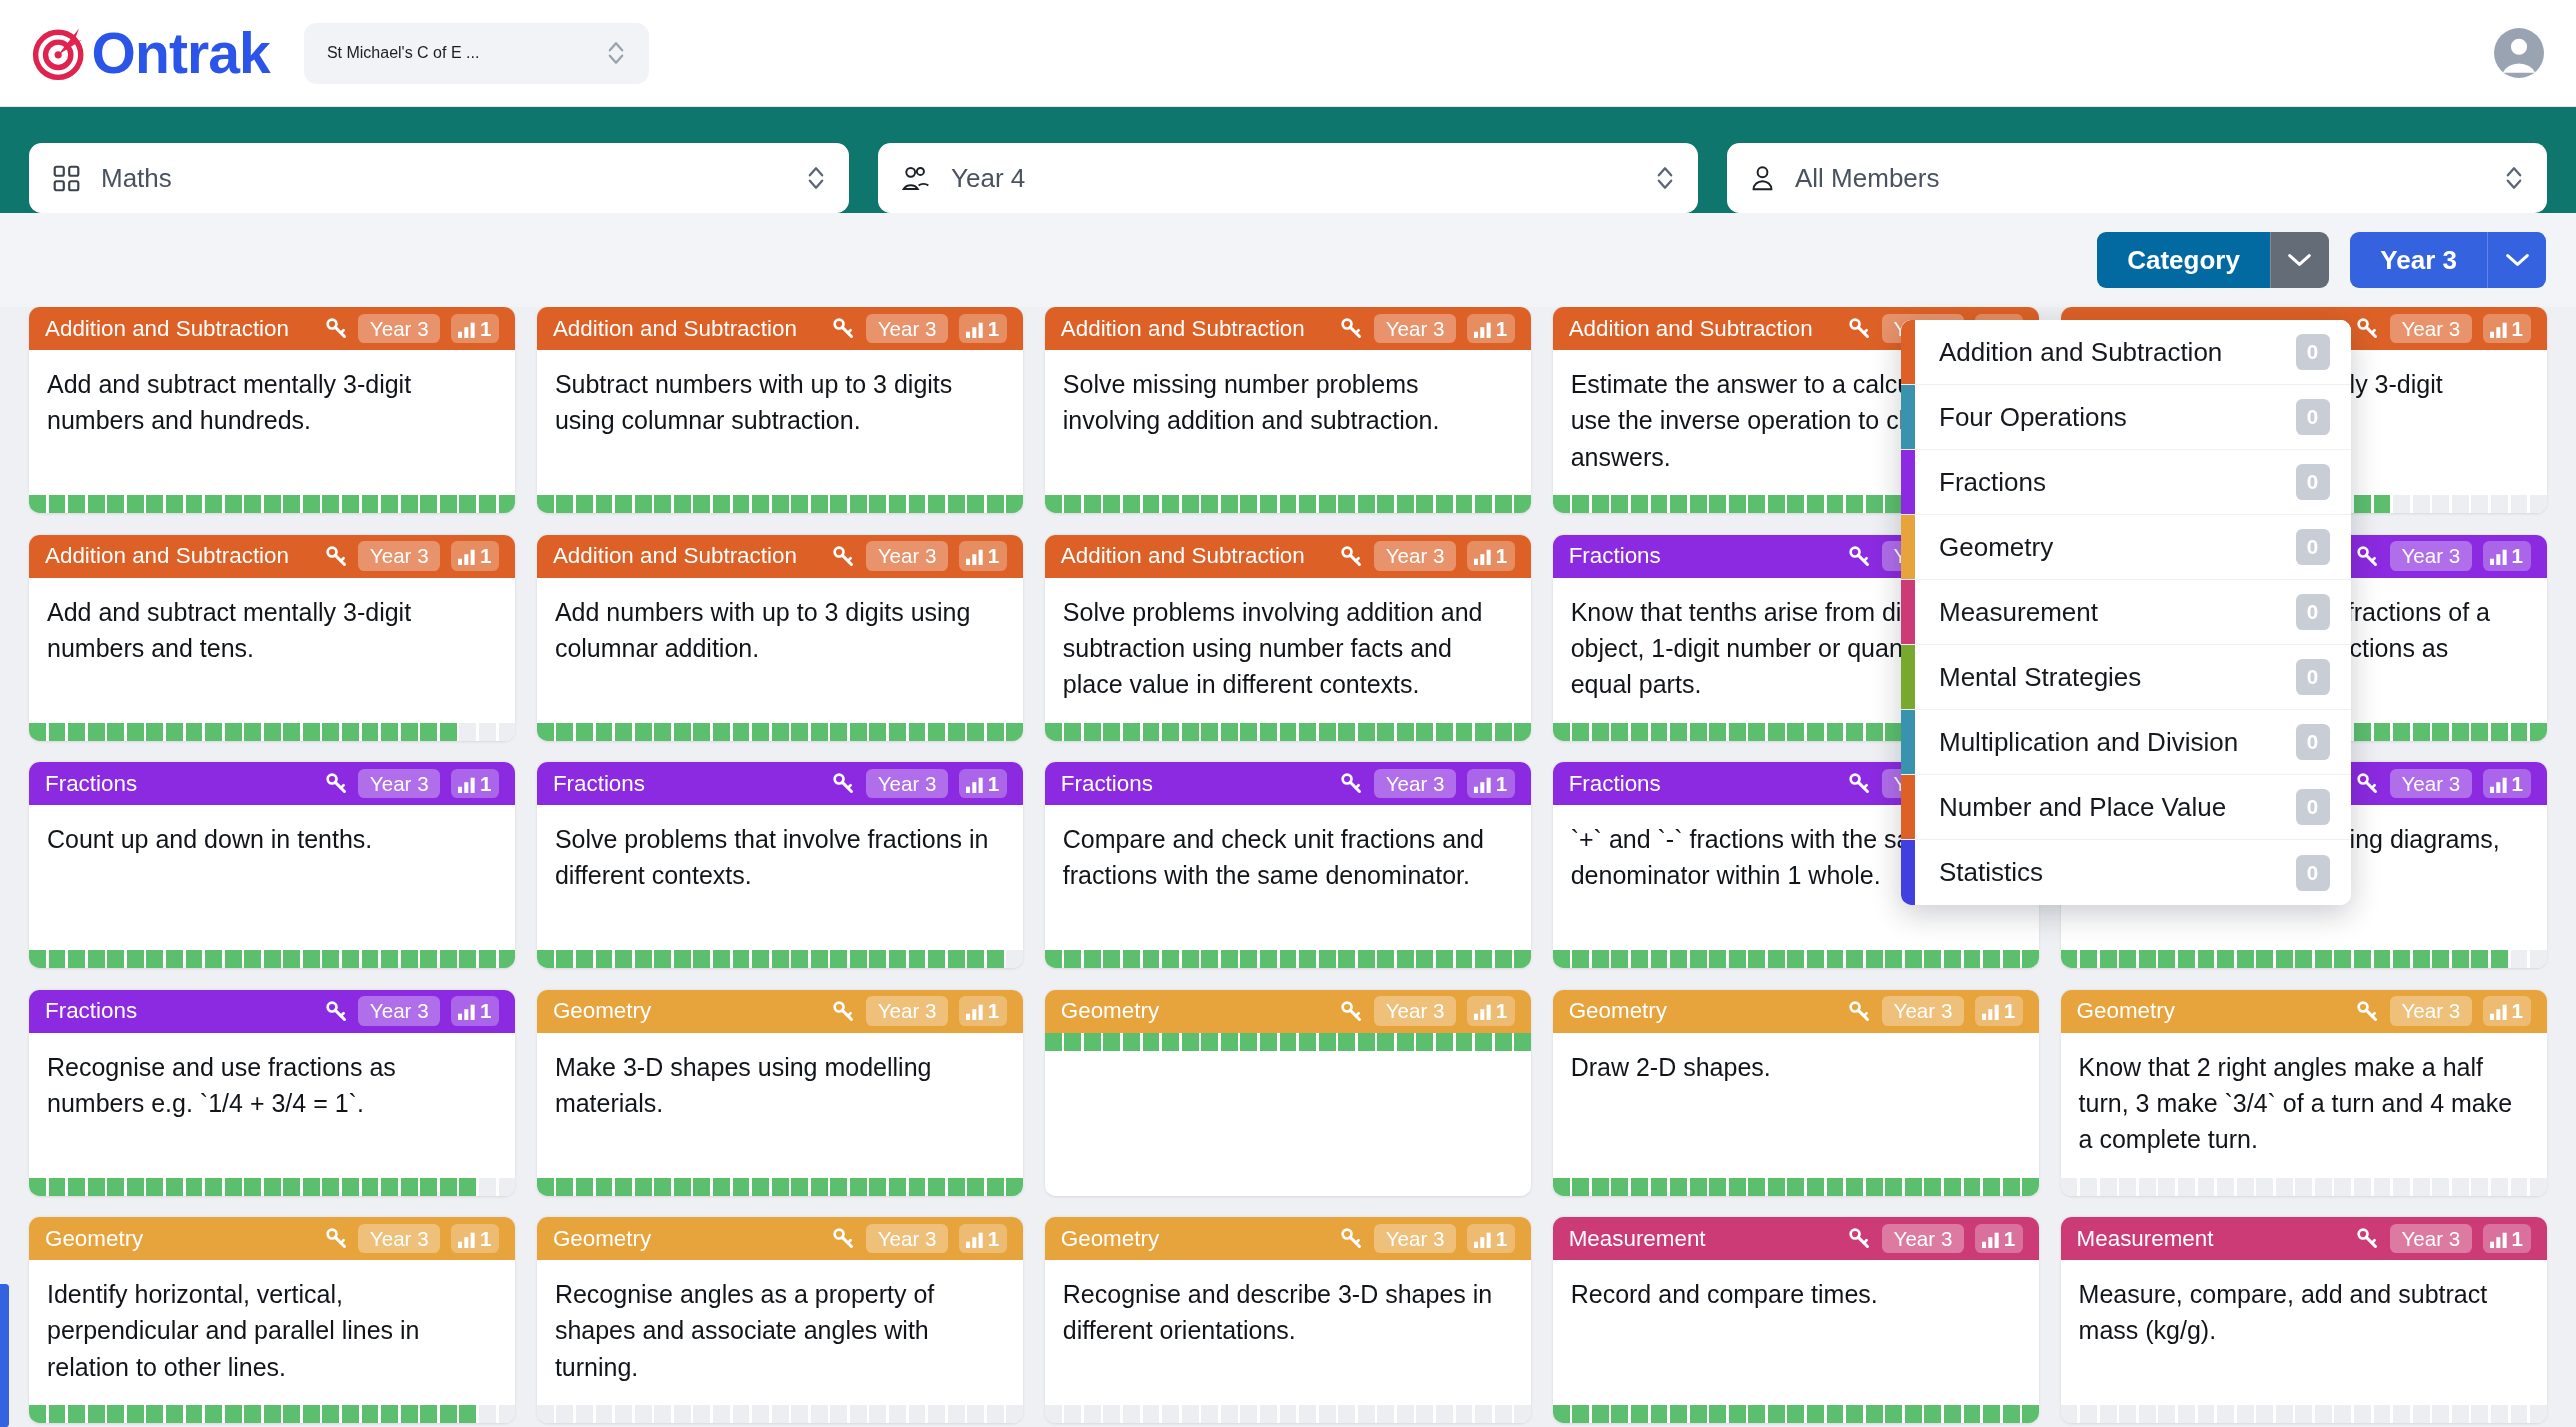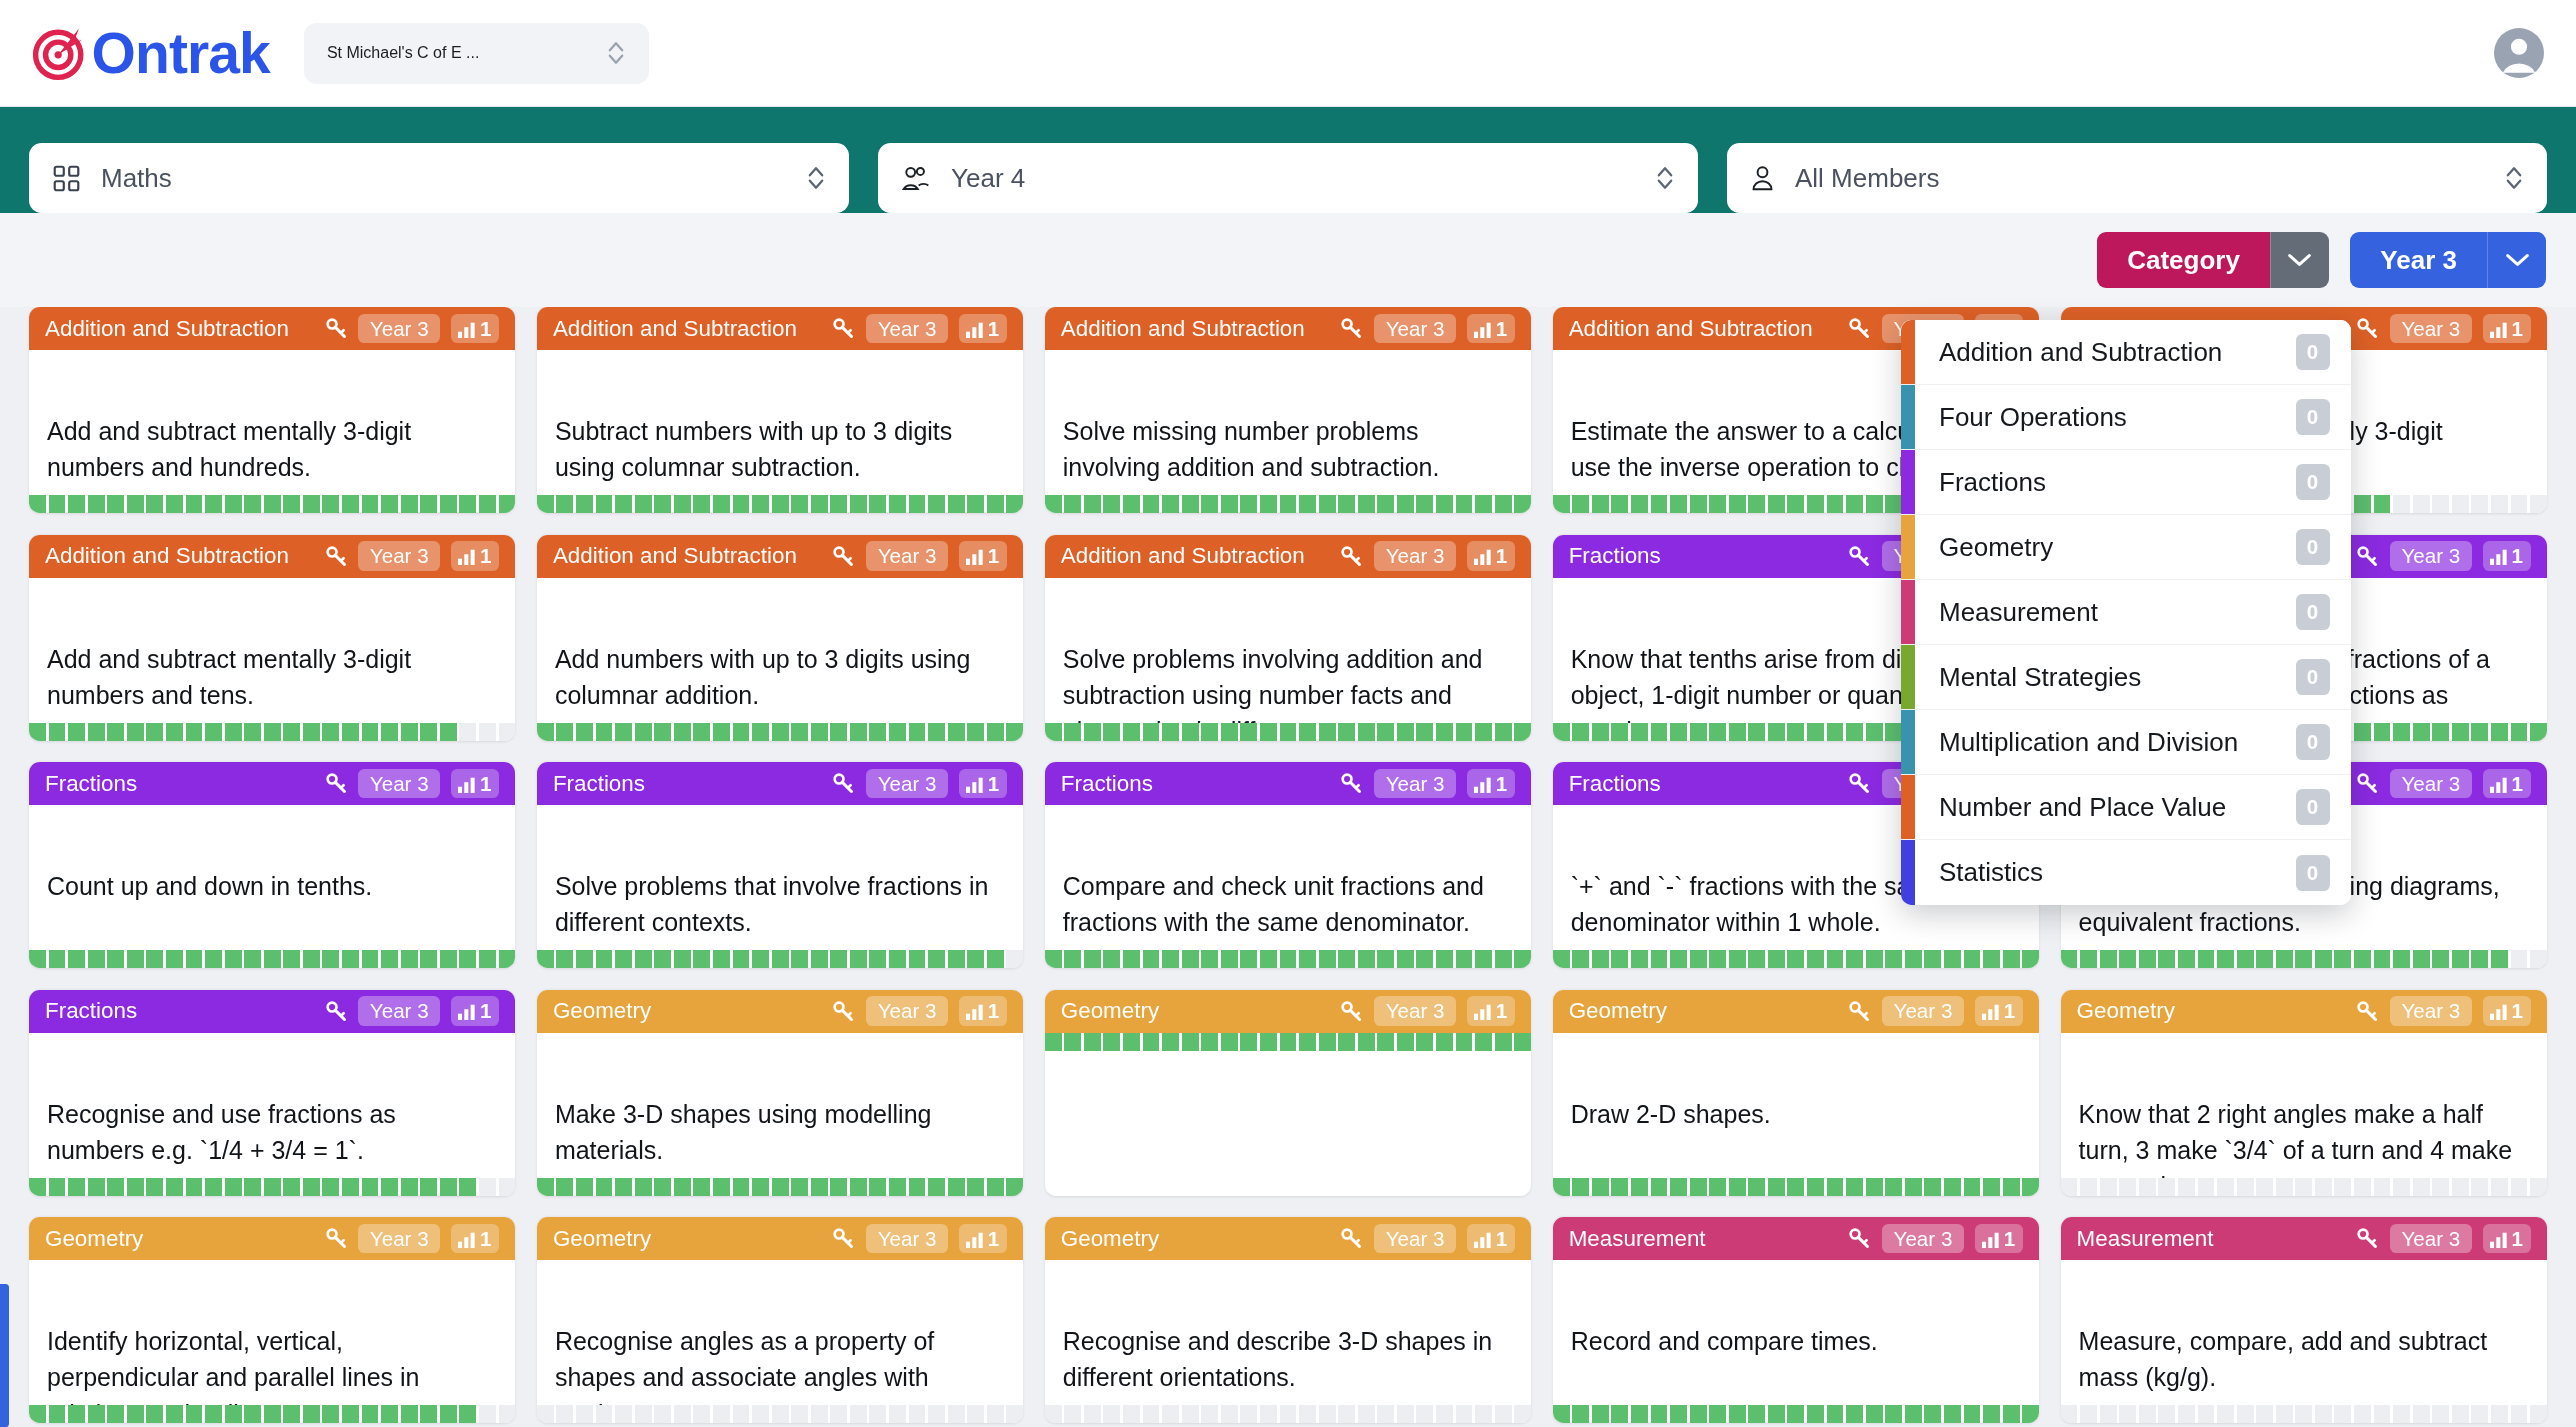--- a/index.html
+++ b/index.html
@@ -70,21 +70,21 @@
   .splitbtn .main {
     font-size: 26px; font-weight: bold; color: #fff;
     padding: 0 30px; height: 56px;
     display: flex; align-items: center;
   }
   .splitbtn .arrow {
     width: 59px; height: 56px;
     display: flex; align-items: center; justify-content: center;
     border-left: 0.9px solid rgba(255,255,255,.22);
   }
-  .sb-grey .main { background: #be185d; }
+  .sb-grey .main { background: #0369a1; }
   .sb-grey .arrow { background: #646c78; }
   .sb-blue .main, .sb-blue .arrow { background: #3563e0; }
 
   
   .dropdown {
     position: absolute;
     top: 320px; left: 1901px; width: 450px;
     background: #fff;
     border-radius: 10.7px;
     box-shadow: 0 9px 30px rgba(20,25,35,.22);
@@ -153,21 +153,20 @@
     color:#fff; font-size: 20.6px; font-weight:bold;
     padding: 2.7px 8px 2.7px 6.3px; border-radius: 6.3px;
     display:flex; align-items:center; gap:2.7px;
   }
   .card-body {
     flex: 1;
     padding: 16px 18px 5.4px 18px;
     font-size: 25px; line-height: 1.45;
     color: #111418;
     overflow: hidden;
-    margin-top: 47px;
   }
   .prog {
     height: 18px; display: flex; gap: 2.7px;
     padding: 0 0 0 0;
   }
   .prog i { flex: 1; display: block; background: #eceef1; }
   .prog i.on { background: #5cbf6e; }
 
   
   .t-add  .card-head { background: #dd6126; }

